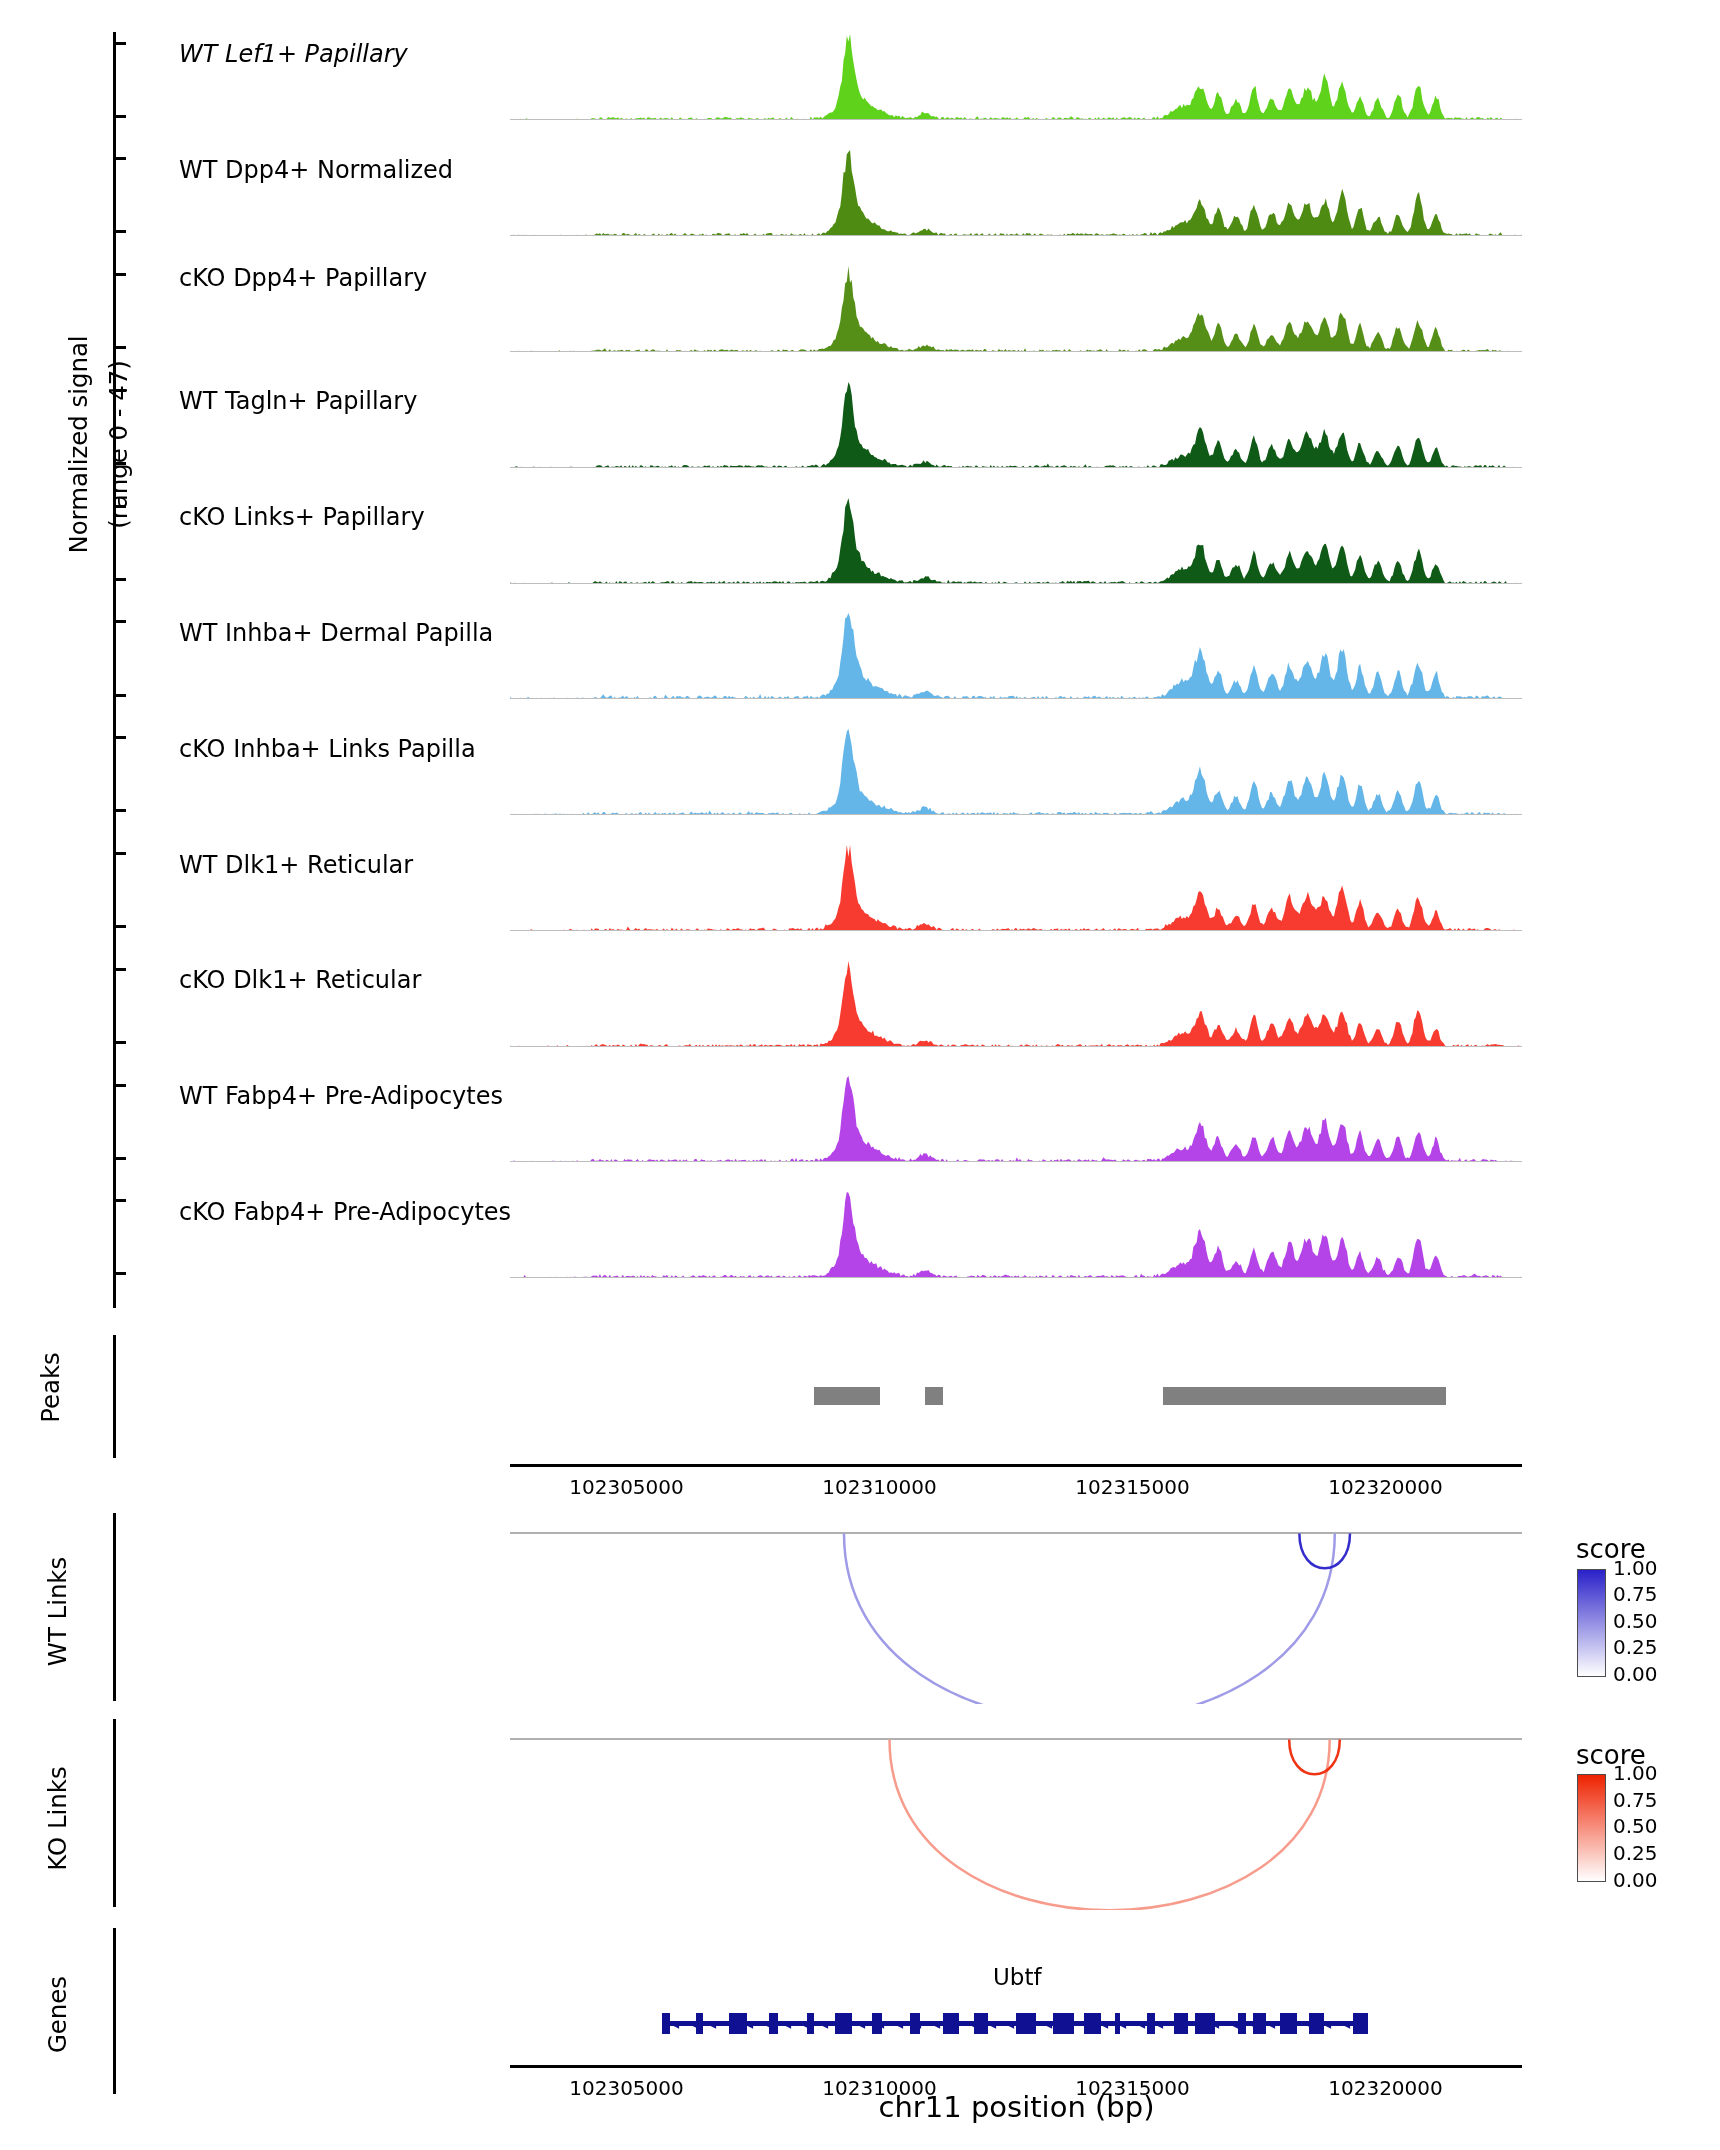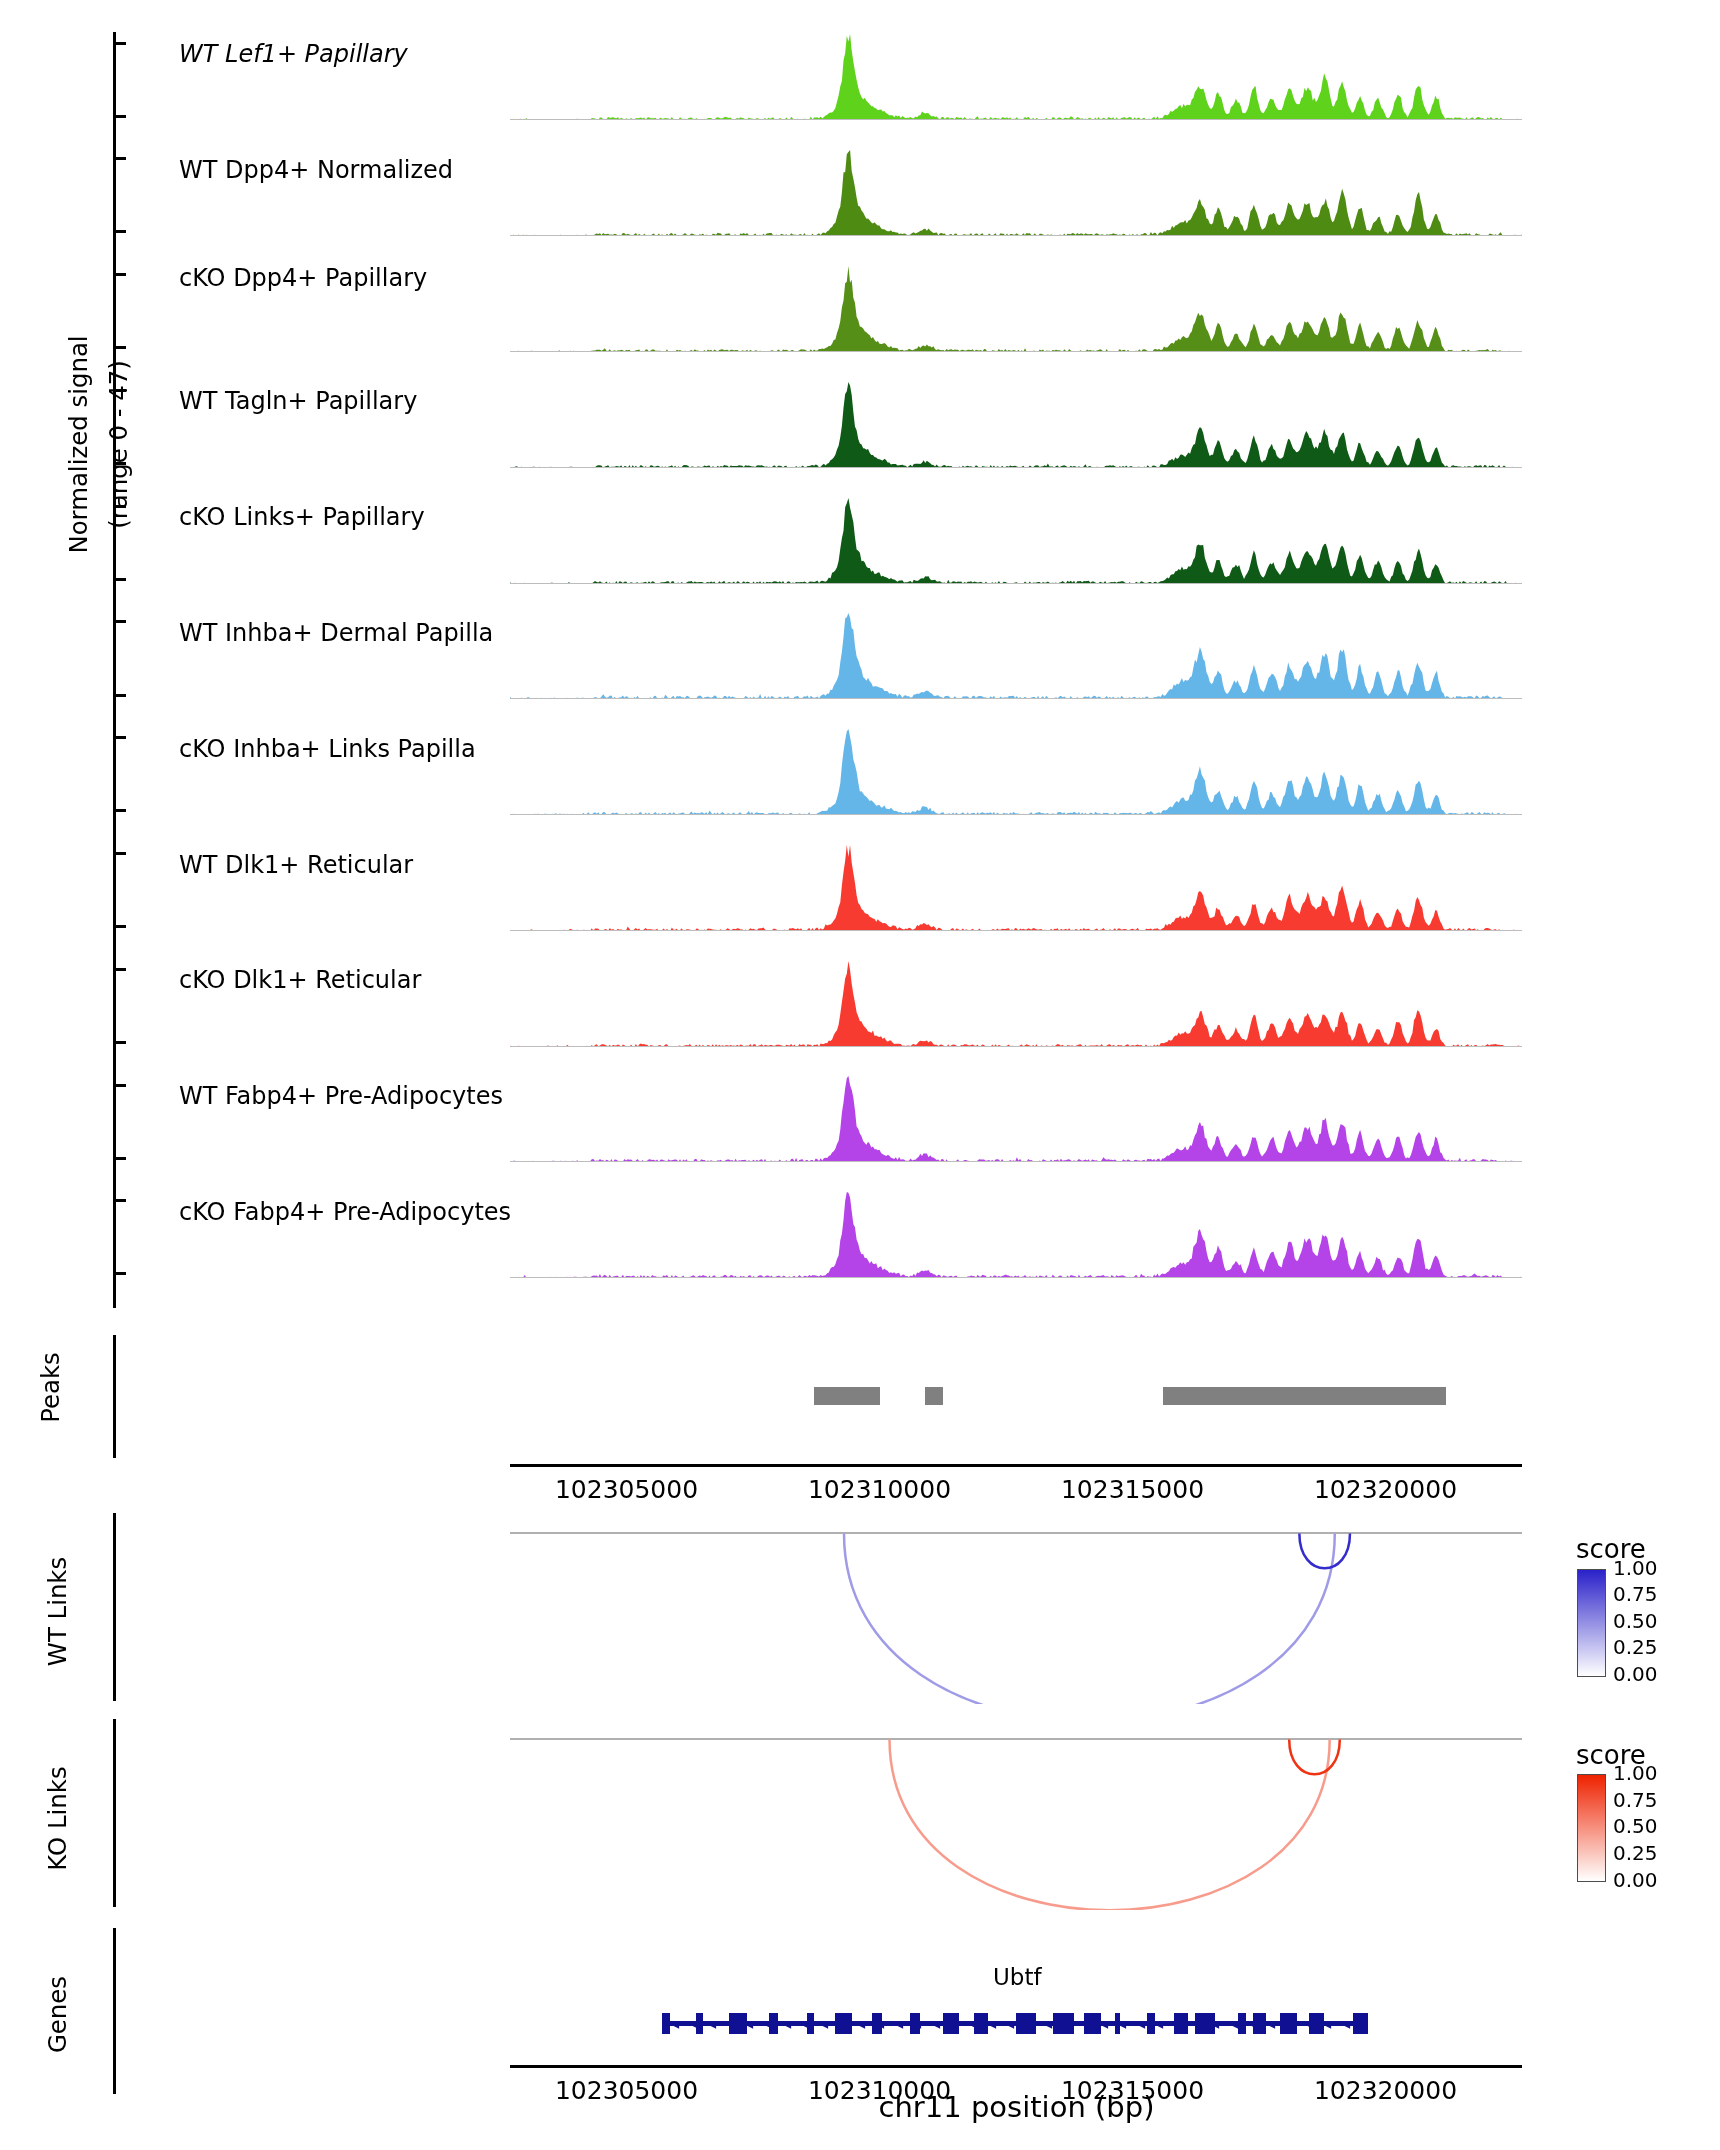--- a/index.html
+++ b/index.html
@@ -75,21 +75,21 @@
   }
 
   
   .axis-line {
     position: absolute;
     height: 2.9px;
     background: #000;
   }
   .axis-ticklabel {
     position: absolute;
-    font-size: 25px;
+    font-size: 20px;
     color: #000;
     text-align: center;
     white-space: nowrap;
   }
   .axis-title {
     position: absolute;
     font-size: 29px;
     color: #000;
     text-align: center;
     white-space: nowrap;

